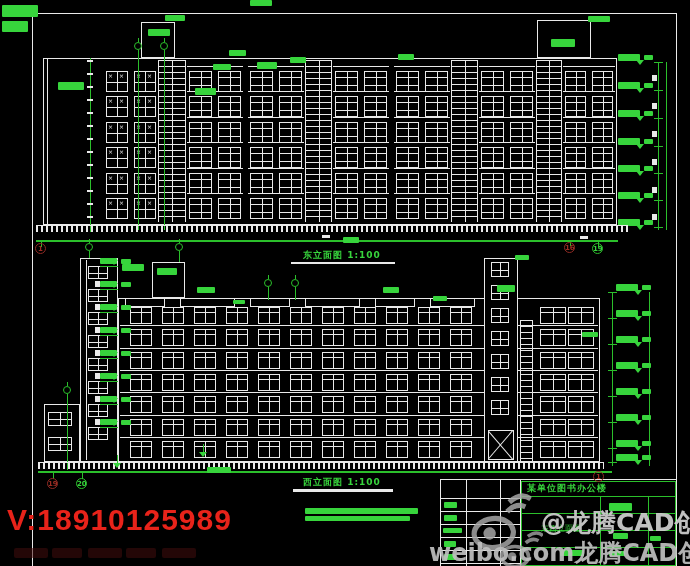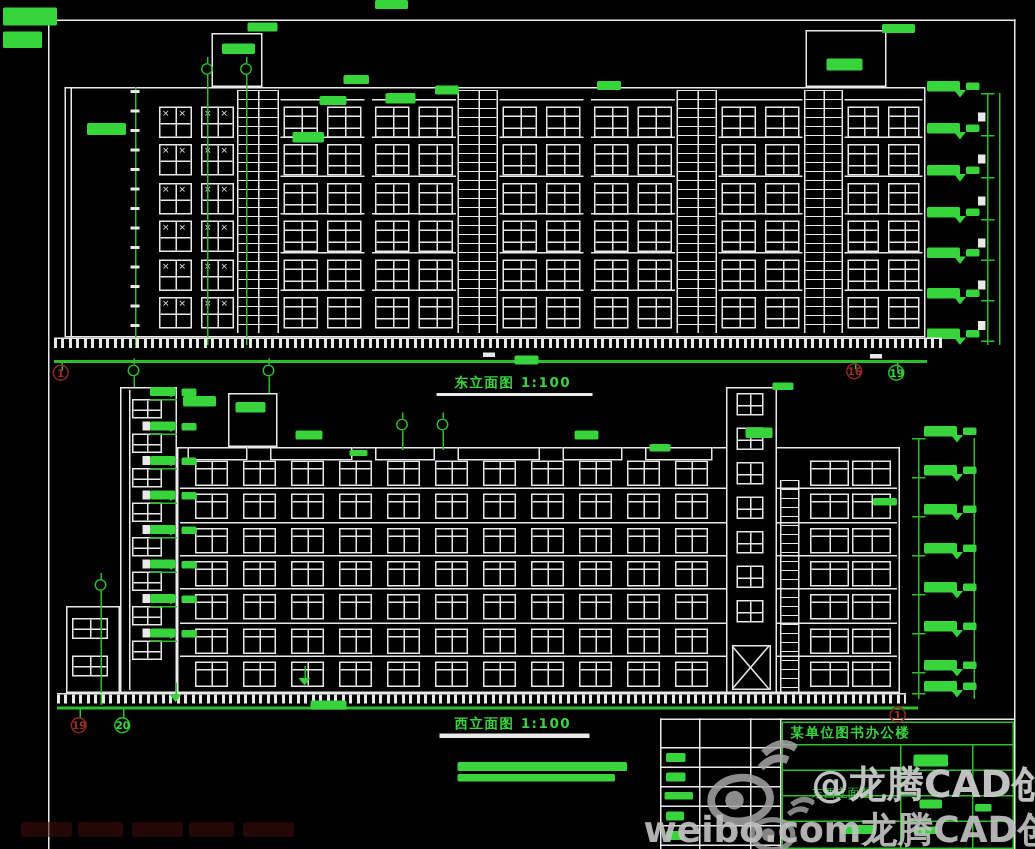--- a/index.html
+++ b/index.html
@@ -1013,20 +1013,21 @@
       <div class="abs faintblob" style="left: 126px; top: 548px; width: 30px; height: 10px;"></div>
       <div class="abs faintblob" style="left: 162px; top: 548px; width: 34px; height: 10px;"></div>
     </div>
 
   <div class="abs cadtitle" id="title-top">东立面图 1:100</div>
   <div class="abs cadtitle" id="title-bottom">西立面图 1:100</div>
 
   <div class="abs cadtitle" id="tb-project">某单位图书办公楼</div>
   <div class="abs cadtitle" id="tb-name">东西立面图</div>
 
+  <div class="abs wm-phone">V:18910125989</div>
 
   <svg class="abs wm-logo-big" viewBox="0 0 64 56">
     <g fill="none" stroke="#a5a5a5" stroke-width="5">
       <ellipse cx="25" cy="37" rx="19" ry="14"></ellipse>
       <path d="M40 18 q9 -8 18 -3"></path>
       <path d="M43 9 q12 -9 21 -1"></path>
     </g>
     <circle cx="21" cy="37" r="6" fill="#a5a5a5"></circle>
   </svg>
   <div class="abs wm-line1">

